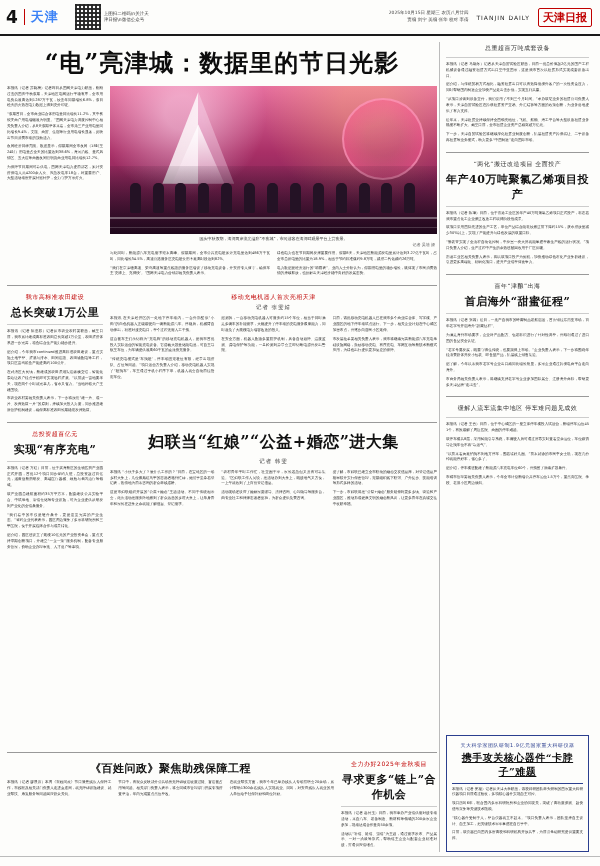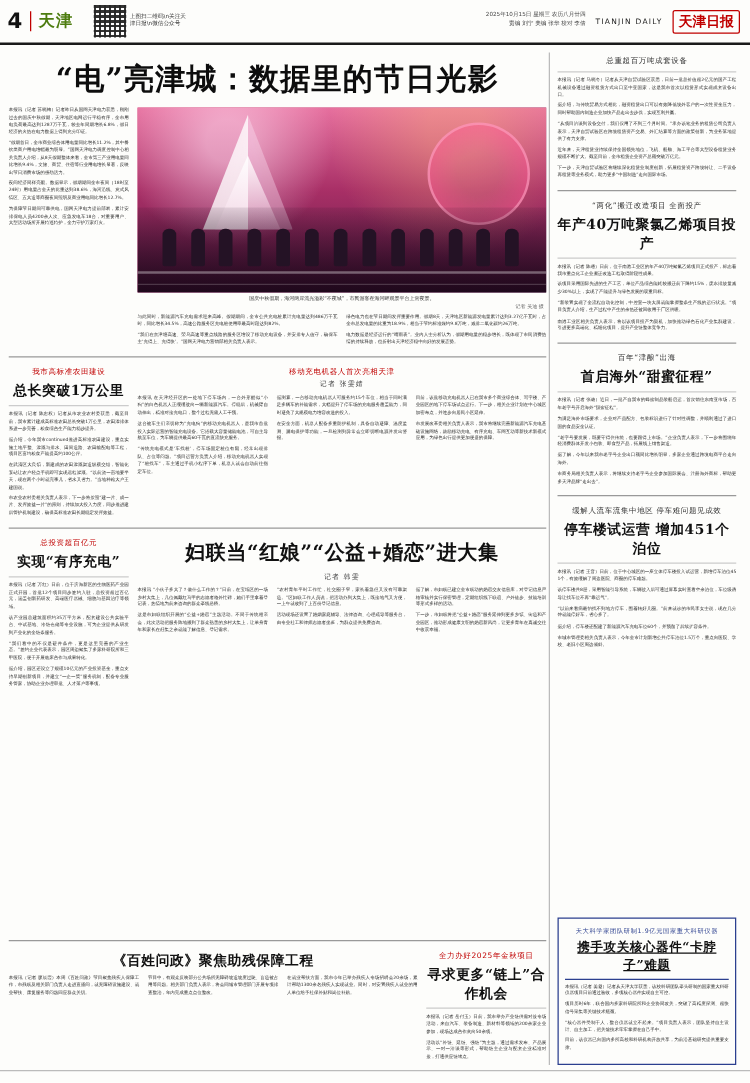--- a/index.html
+++ b/index.html
@@ -31,21 +31,21 @@
     font-size:17px;
     font-weight:bold;
     color:#111;
     line-height:1;
     padding-right:6px;
   }
   .masthead-sep{
     width:1px;height:16px;background:#c00000;margin-right:6px;
   }
   .section-name{
-    font-size:13px;color:#4d7c0f;font-weight:bold;letter-spacing:1px;
+    font-size:13px;color:#3b82f6;font-weight:bold;letter-spacing:1px;
   }
   .qr{
     width:26px;height:26px;margin-left:16px;
     background:
       repeating-linear-gradient(0deg,#111 0 2px,#fff 2px 4px),
       repeating-linear-gradient(90deg,#111 0 2px,#fff 2px 4px);
     background-blend-mode:multiply;
     opacity:.85;
   }
   .qr-label{
@@ -378,21 +378,20 @@
         <p class="tx">为满足海外市场要求，企业对产品配方、包装标识进行了针对性调整，并顺利通过了进口国的食品安全认证。</p>
         <p class="tx">“老字号要发展，既要守得住传统，也要跟得上市场。”企业负责人表示，下一步将围绕年轻消费群体开发小包装、即食型产品，拓展线上销售渠道。</p>
         <p class="tx">据了解，今年以来我市老字号企业出口额同比增长明显，多家企业通过跨境电商平台走向海外。</p>
         <p class="tx">市商务局相关负责人表示，将继续支持老字号企业参加国际展会、注册海外商标，帮助更多天津品牌“走出去”。</p>
       </div>
 
       <div class="rule"></div>
 
       <div>
         <div class="kicker-dark">缓解人流车流集中地区 停车难问题见成效</div>
-        <h2 class="headline-m">停车楼试运营 增加451个泊位</h2>
         <div class="rule-thin"></div>
         <p class="tx">本报讯（记者 王音）日前，位于中心城区的一座立体停车楼投入试运营，新增停车泊位451个，有效缓解了周边医院、商圈的停车难题。</p>
         <p class="tx">该停车楼共8层，采用智能引导系统，车辆驶入后可通过屏幕实时查看空余泊位，车位级诱导让找车位不再“靠运气”。</p>
         <p class="tx">“以前来看病最怕找不到地方停车，围着转好几圈。”前来就诊的市民李女士说，现在几分钟就能停好车，省心多了。</p>
         <p class="tx">据介绍，停车楼还配建了新能源汽车充电车位60个，并预留了后续扩容条件。</p>
         <p class="tx">市城市管理委相关负责人表示，今年全市计划新增公共停车泊位1.5万个，重点向医院、学校、老旧小区周边倾斜。</p>
       </div>
 
       <div class="spacer"></div>
 

